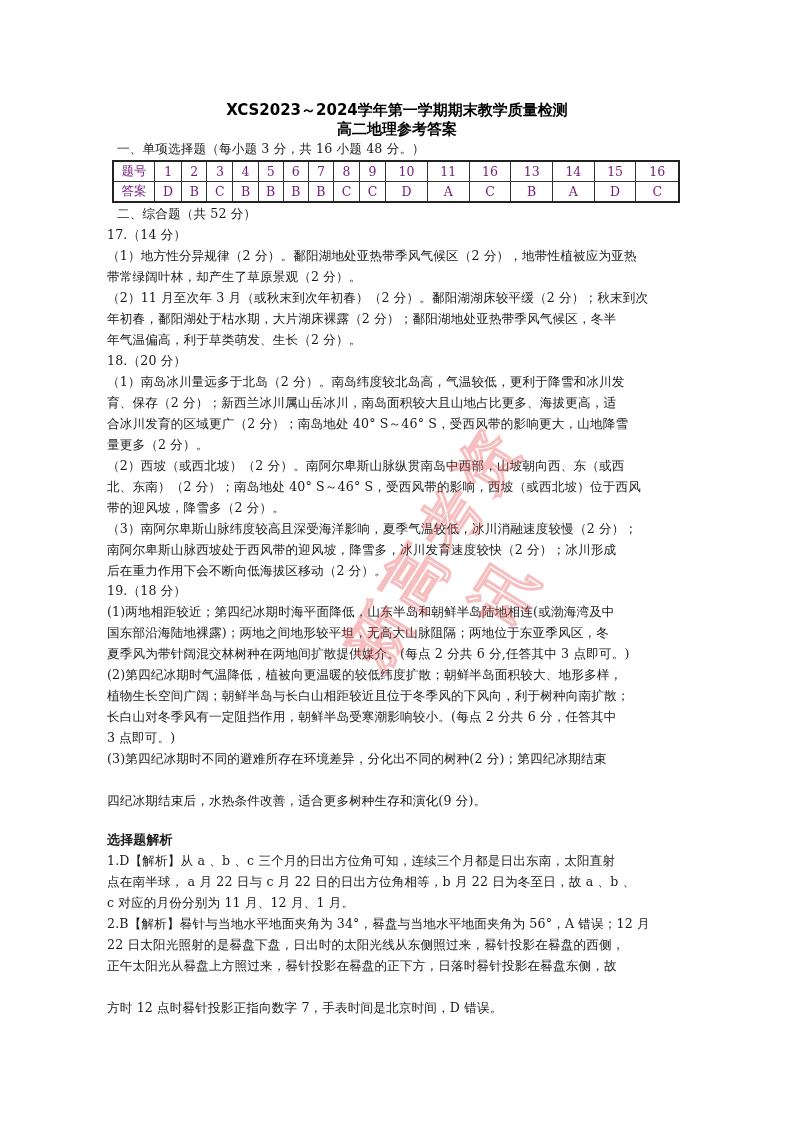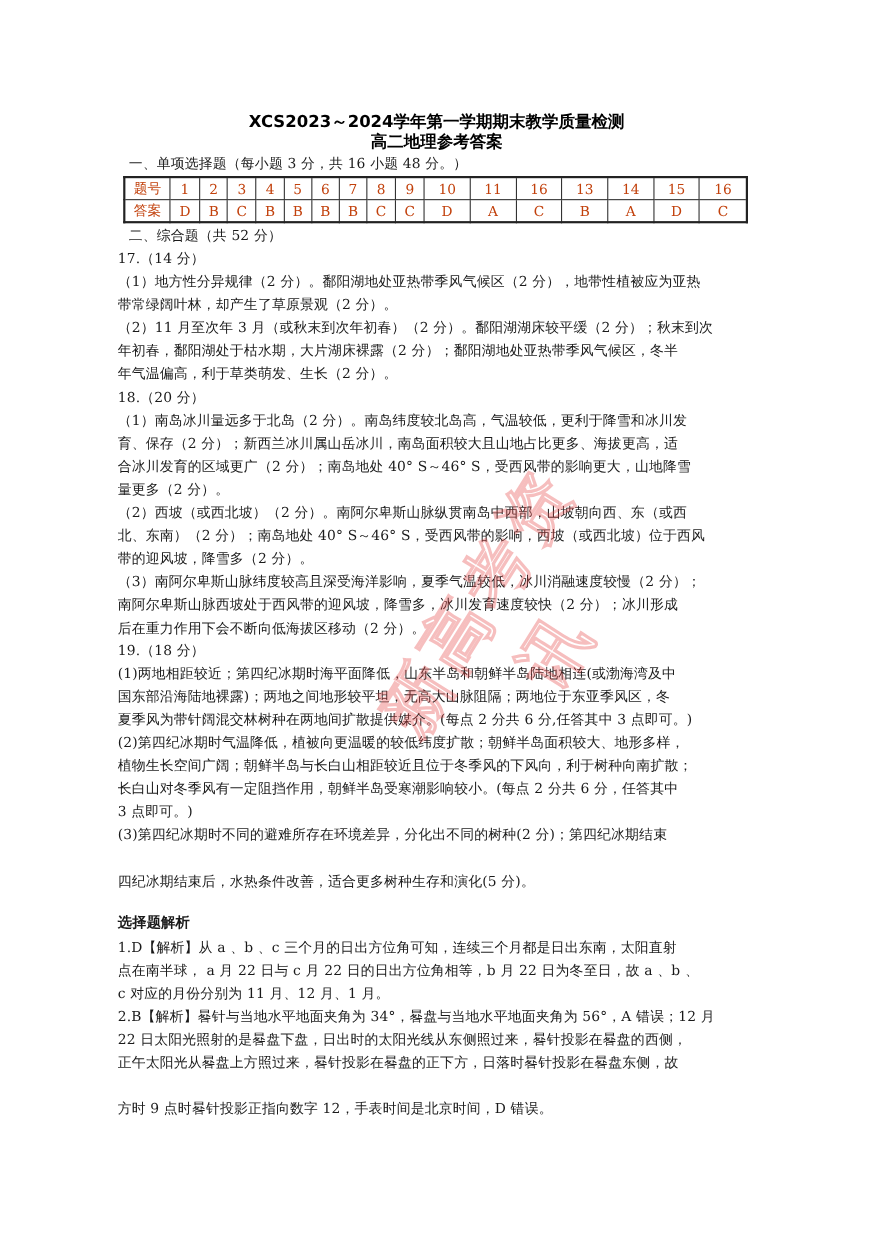--- a/index.html
+++ b/index.html
@@ -22,21 +22,21 @@
       letter-spacing: 0.15px;
     }
     .sec-heading { left: 117px; }
     table.ans {
       position: absolute; left: 112px; top: 160px; width: 568px;
       border-collapse: collapse; font-size: 12.5px;
       border: 2px solid #222;
     }
     table.ans td {
       border: 1px solid #333; height: 19px; padding: 0; text-align: center;
-      font-family: "DejaVu Serif", serif; color: #c2410c;
+      font-family: "DejaVu Serif", serif; color: #701a75;
     }
     table.ans td.hdr { width: 40px; }
     .bold-heading {
       font-family: "DejaVu Sans", "Liberation Sans", sans-serif;
       font-weight: bold; font-size: 13px;
     }
     .watermark {
       position: absolute; left: 330px; top: 380px; width: 240px; height: 270px;
       pointer-events: none;
     }
@@ -124,27 +124,27 @@
 
   <div class="line" style="top:580px;">19.（18 分）</div>
   <div class="line" style="top:601px;">(1)两地相距较近；第四纪冰期时海平面降低，山东半岛和朝鲜半岛陆地相连(或渤海湾及中</div>
   <div class="line" style="top:622px;">国东部沿海陆地裸露)；两地之间地形较平坦，无高大山脉阻隔；两地位于东亚季风区，冬</div>
   <div class="line" style="top:643px;">夏季风为带针阔混交林树种在两地间扩散提供媒介。(每点 2 分共 6 分,任答其中 3 点即可。)</div>
   <div class="line" style="top:664px;">(2)第四纪冰期时气温降低，植被向更温暖的较低纬度扩散；朝鲜半岛面积较大、地形多样，</div>
   <div class="line" style="top:685px;">植物生长空间广阔；朝鲜半岛与长白山相距较近且位于冬季风的下风向，利于树种向南扩散；</div>
   <div class="line" style="top:706px;">长白山对冬季风有一定阻挡作用，朝鲜半岛受寒潮影响较小。(每点 2 分共 6 分，任答其中</div>
   <div class="line" style="top:727px;">3 点即可。)</div>
   <div class="line" style="top:748px;">(3)第四纪冰期时不同的避难所存在环境差异，分化出不同的树种(2 分)；第四纪冰期结束</div>
-  <div class="line" style="top:790px;">四纪冰期结束后，水热条件改善，适合更多树种生存和演化(5 分)。</div>
+  <div class="line" style="top:790px;">四纪冰期结束后，水热条件改善，适合更多树种生存和演化(9 分)。</div>
 
   <div class="line bold-heading" style="top:829px;">选择题解析</div>
   <div class="line" style="top:850px;">1.D【解析】从 a 、b 、c 三个月的日出方位角可知，连续三个月都是日出东南，太阳直射</div>
   <div class="line" style="top:871px;">点在南半球， a 月 22 日与 c 月 22 日的日出方位角相等，b 月 22 日为冬至日，故 a 、b 、</div>
   <div class="line" style="top:892px;">c 对应的月份分别为 11 月、12 月、1 月。</div>
   <div class="line" style="top:913px;">2.B【解析】晷针与当地水平地面夹角为 34°，晷盘与当地水平地面夹角为 56°，A 错误；12 月</div>
   <div class="line" style="top:934px;">22 日太阳光照射的是晷盘下盘，日出时的太阳光线从东侧照过来，晷针投影在晷盘的西侧，</div>
   <div class="line" style="top:955px;">正午太阳光从晷盘上方照过来，晷针投影在晷盘的正下方，日落时晷针投影在晷盘东侧，故</div>
-  <div class="line" style="top:997px;">方时 9 点时晷针投影正指向数字 12，手表时间是北京时间，D 错误。</div>
+  <div class="line" style="top:997px;">方时 12 点时晷针投影正指向数字 7，手表时间是北京时间，D 错误。</div>
 
   <div class="watermark">
     <span>新高考资讯</span>
   </div>
 </div>
 
 </body></html>

